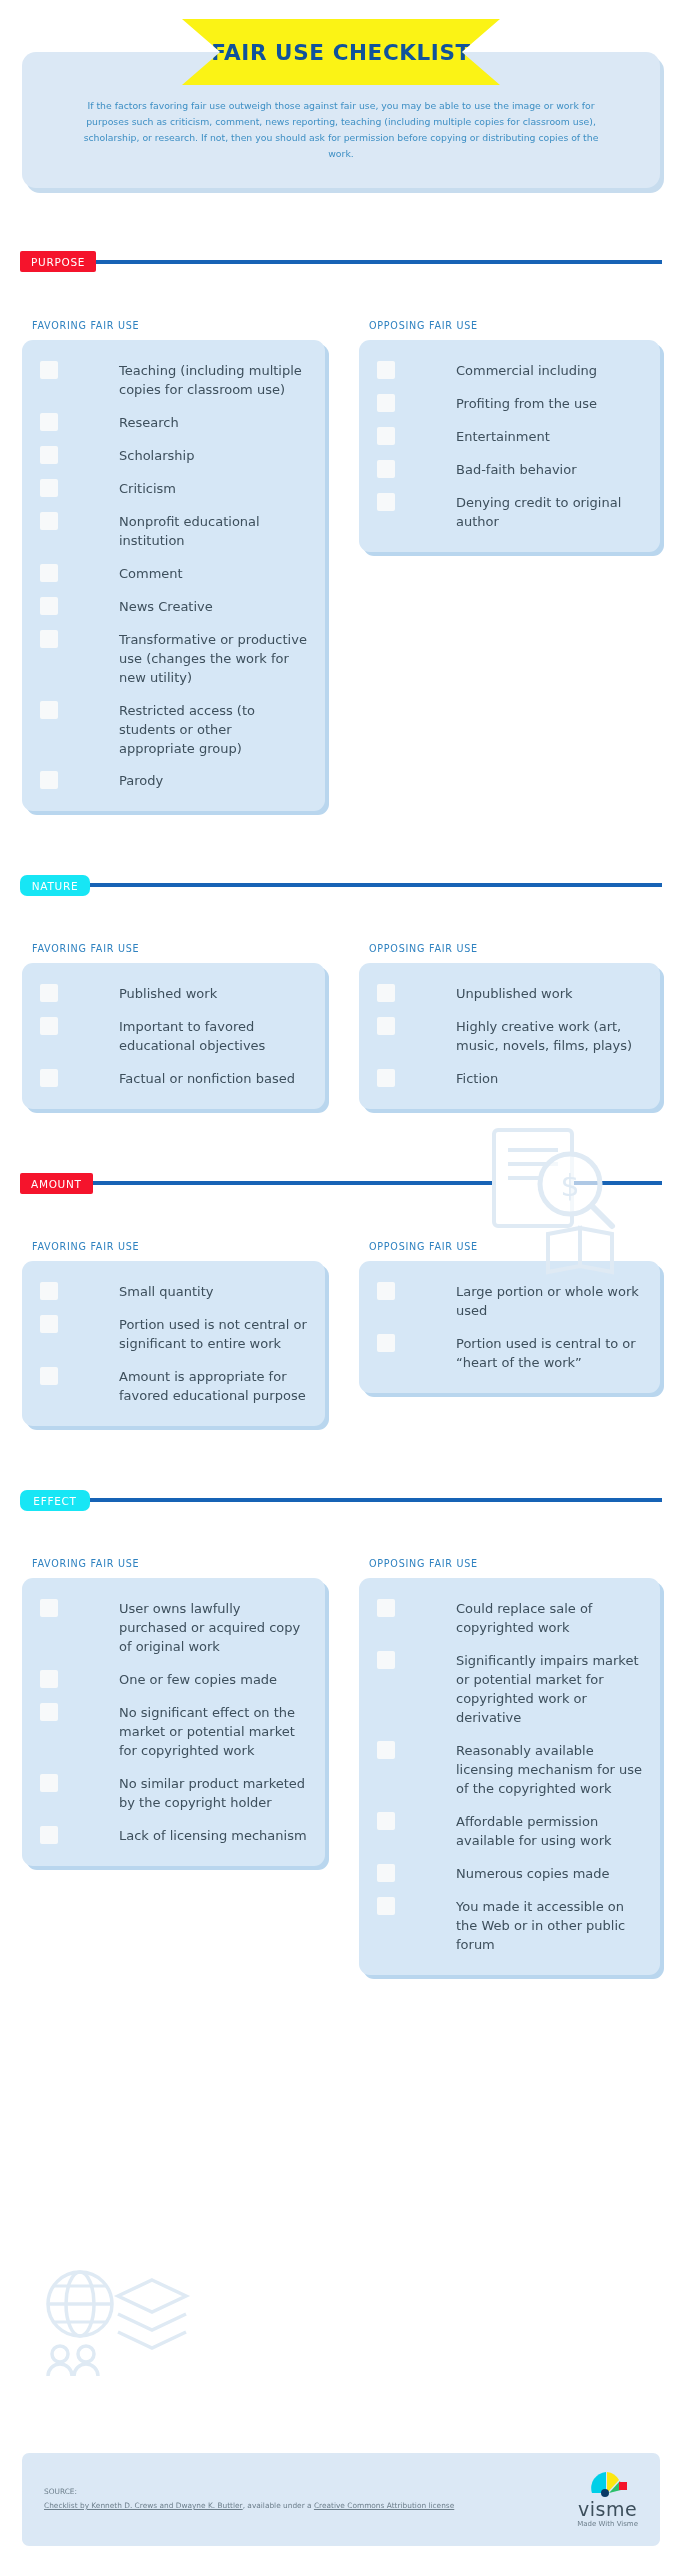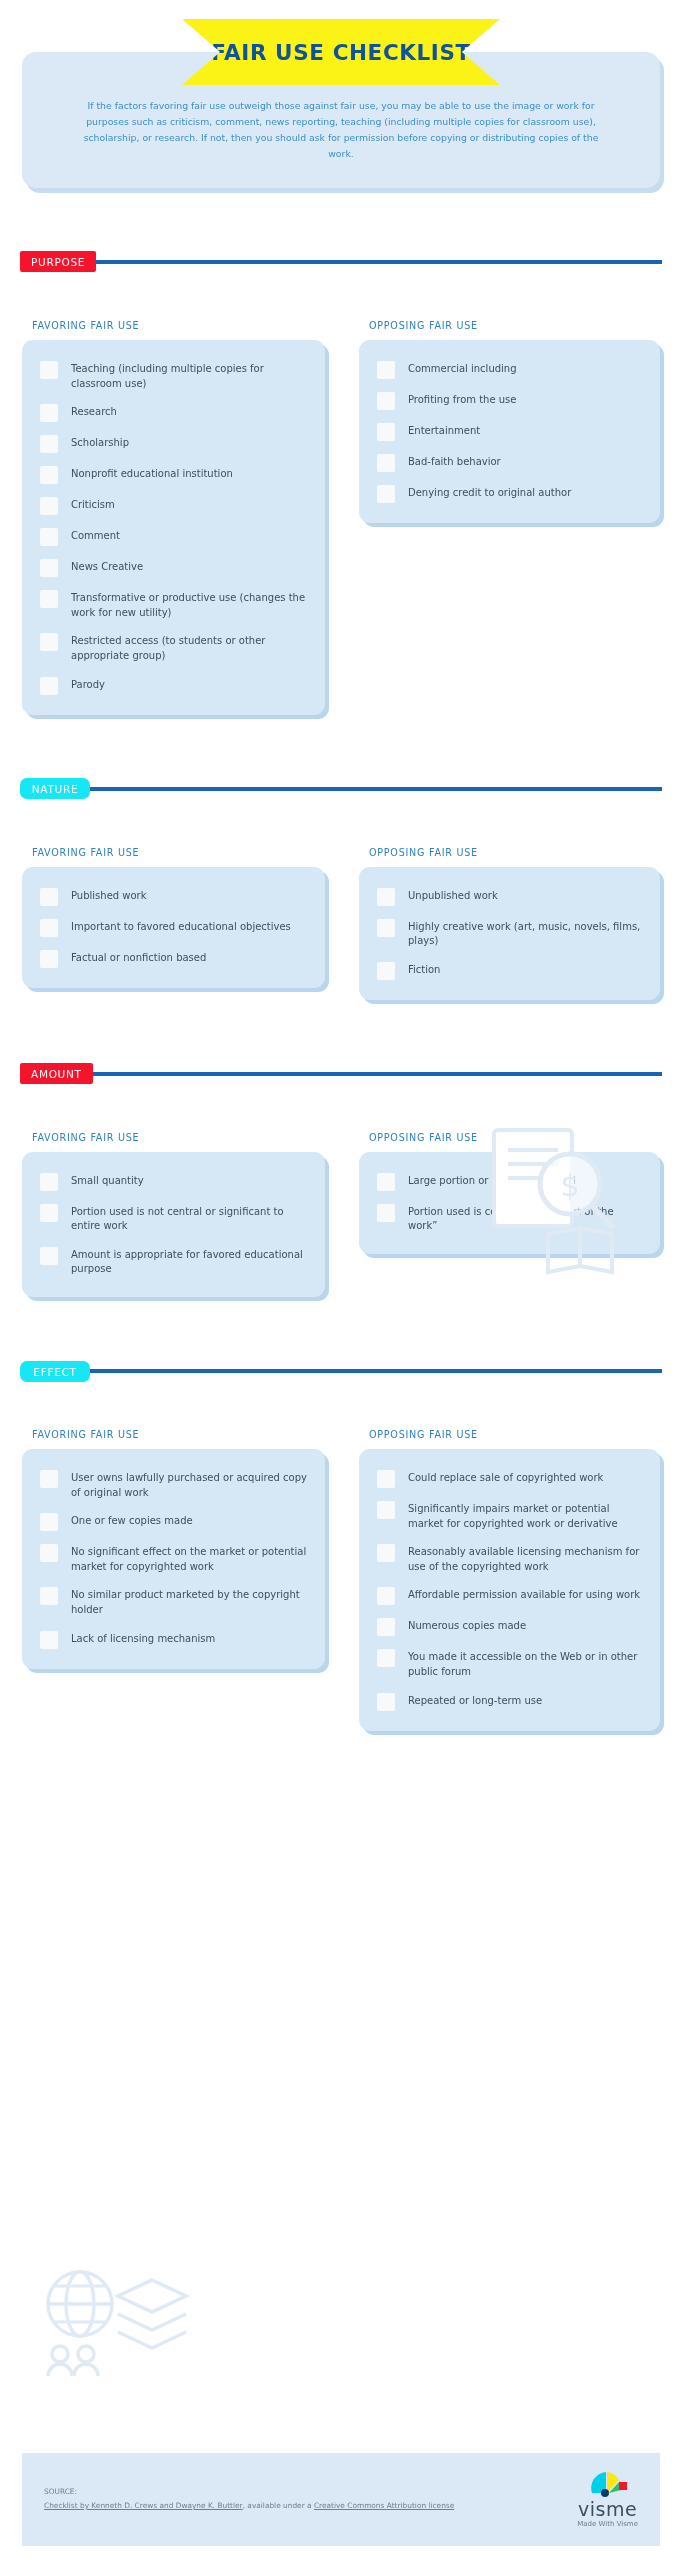--- a/index.html
+++ b/index.html
@@ -131,43 +131,44 @@
     flex: 0 0 auto;
     width: 18px;
     height: 18px;
     background: #f7f9fa;
     border-radius: 2px;
     margin-top: 1px;
     margin-left: 6px;
   }
 
   .item-label {
-    font-size: 10px;
+    font-size: 13px;
     line-height: 1.46;
     color: #3d4f5c;
     font-family: "DejaVu Sans", sans-serif;
     padding-top: 2px;
+    margin-left: 48px;
   }
 
   
   .art {
     position: absolute;
     pointer-events: none;
   }
   .art-purpose { right: 34px; top: 1126px; }
   .art-effect  { left: 34px; top: 2262px; }
 
   
   .footer {
     position: absolute;
     left: 22px;
     right: 22px;
     bottom: 14px;
     background: #dbe8f5;
-    border-radius: 1px;
+    border-radius: 7px;
     padding: 16px 22px 18px 22px;
     display: flex;
     align-items: center;
     justify-content: space-between;
   }
   .src-block {
     font-size: 7.4px;
     line-height: 1.78;
     color: #6d7f8c;
     font-family: "DejaVu Sans", sans-serif;
@@ -232,25 +233,25 @@
               <div class="item">
                 <span class="cbox"></span>
                 <span class="item-label">Research</span>
               </div>
               <div class="item">
                 <span class="cbox"></span>
                 <span class="item-label">Scholarship</span>
               </div>
               <div class="item">
                 <span class="cbox"></span>
+                <span class="item-label">Criticism</span>
+              </div>
+              <div class="item">
+                <span class="cbox"></span>
                 <span class="item-label">Nonprofit educational institution</span>
-              </div>
-              <div class="item">
-                <span class="cbox"></span>
-                <span class="item-label">Criticism</span>
               </div>
               <div class="item">
                 <span class="cbox"></span>
                 <span class="item-label">Comment</span>
               </div>
               <div class="item">
                 <span class="cbox"></span>
                 <span class="item-label">News Creative</span>
               </div>
               <div class="item">
@@ -430,24 +431,20 @@
                 <span class="cbox"></span>
                 <span class="item-label">Affordable permission available for using work</span>
               </div>
               <div class="item">
                 <span class="cbox"></span>
                 <span class="item-label">Numerous copies made</span>
               </div>
               <div class="item">
                 <span class="cbox"></span>
                 <span class="item-label">You made it accessible on the Web or in other public forum</span>
-              </div>
-              <div class="item">
-                <span class="cbox"></span>
-                <span class="item-label">Repeated or long-term use</span>
               </div>
             </div>
           </div>
         </div>
         <div class="spacer-lg"></div>
       </div>
     </div>
 
   <svg class="art art-purpose" width="170" height="150" viewBox="0 0 170 150" fill="none">
     <rect x="16" y="4" width="78" height="96" rx="4" stroke="#dfeaf4" stroke-width="4" fill="#ffffff"></rect>

